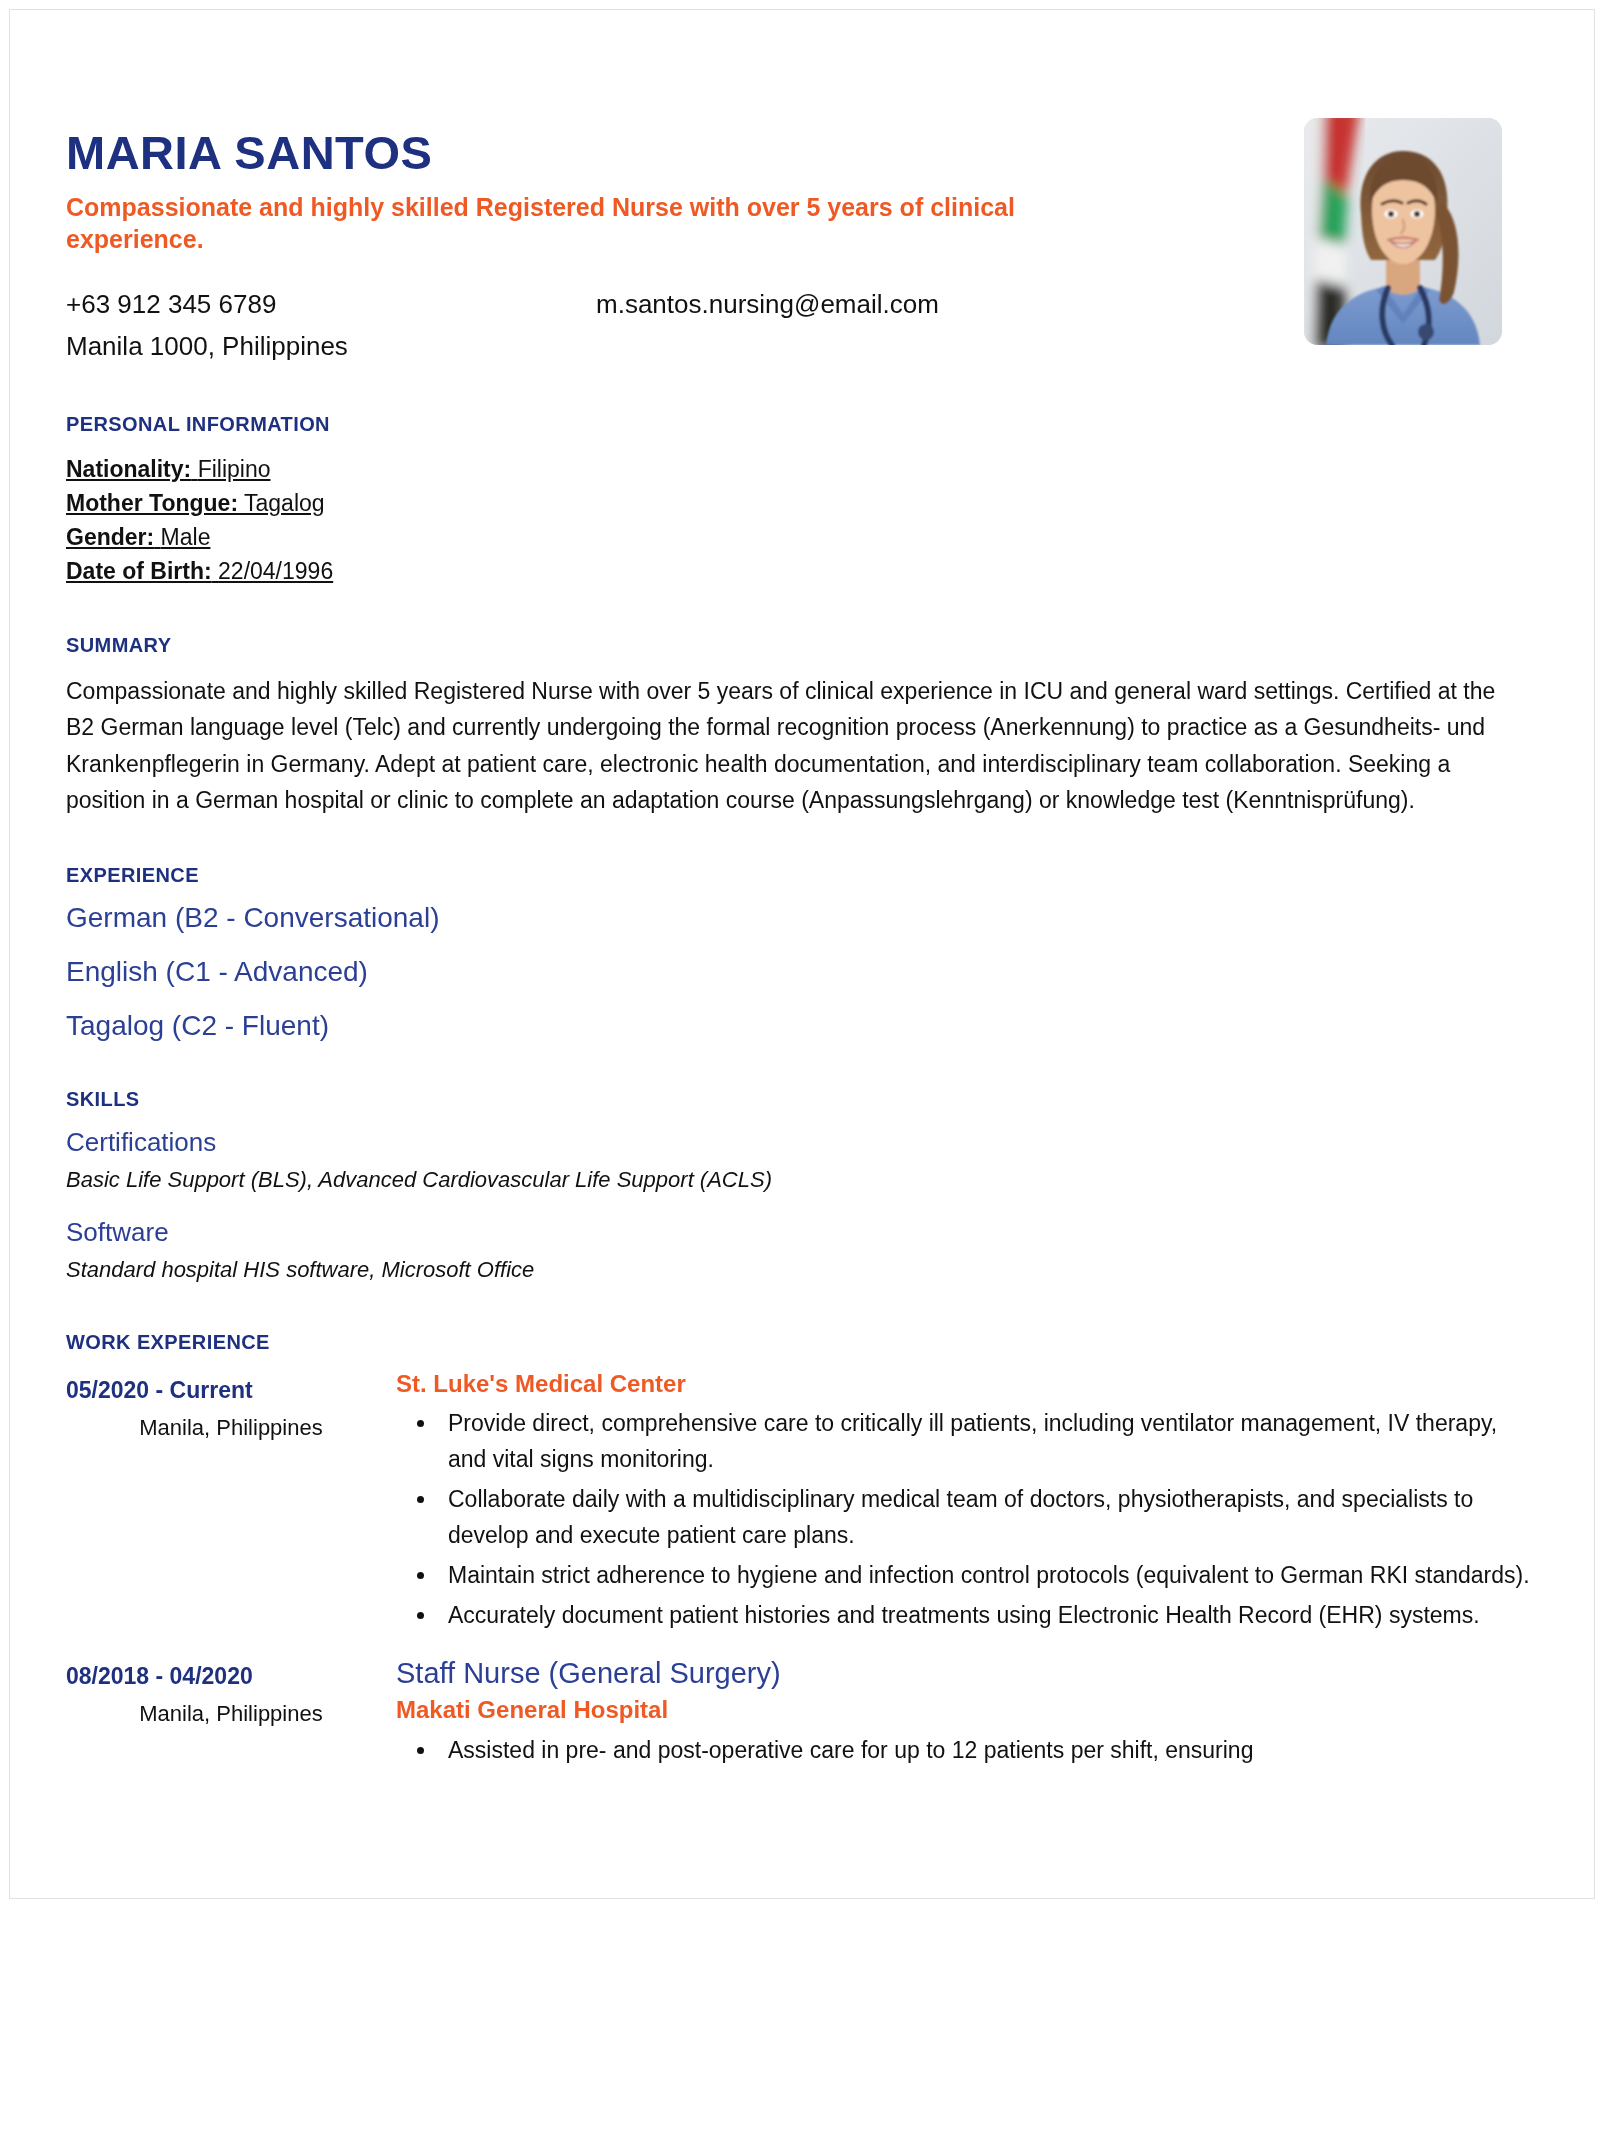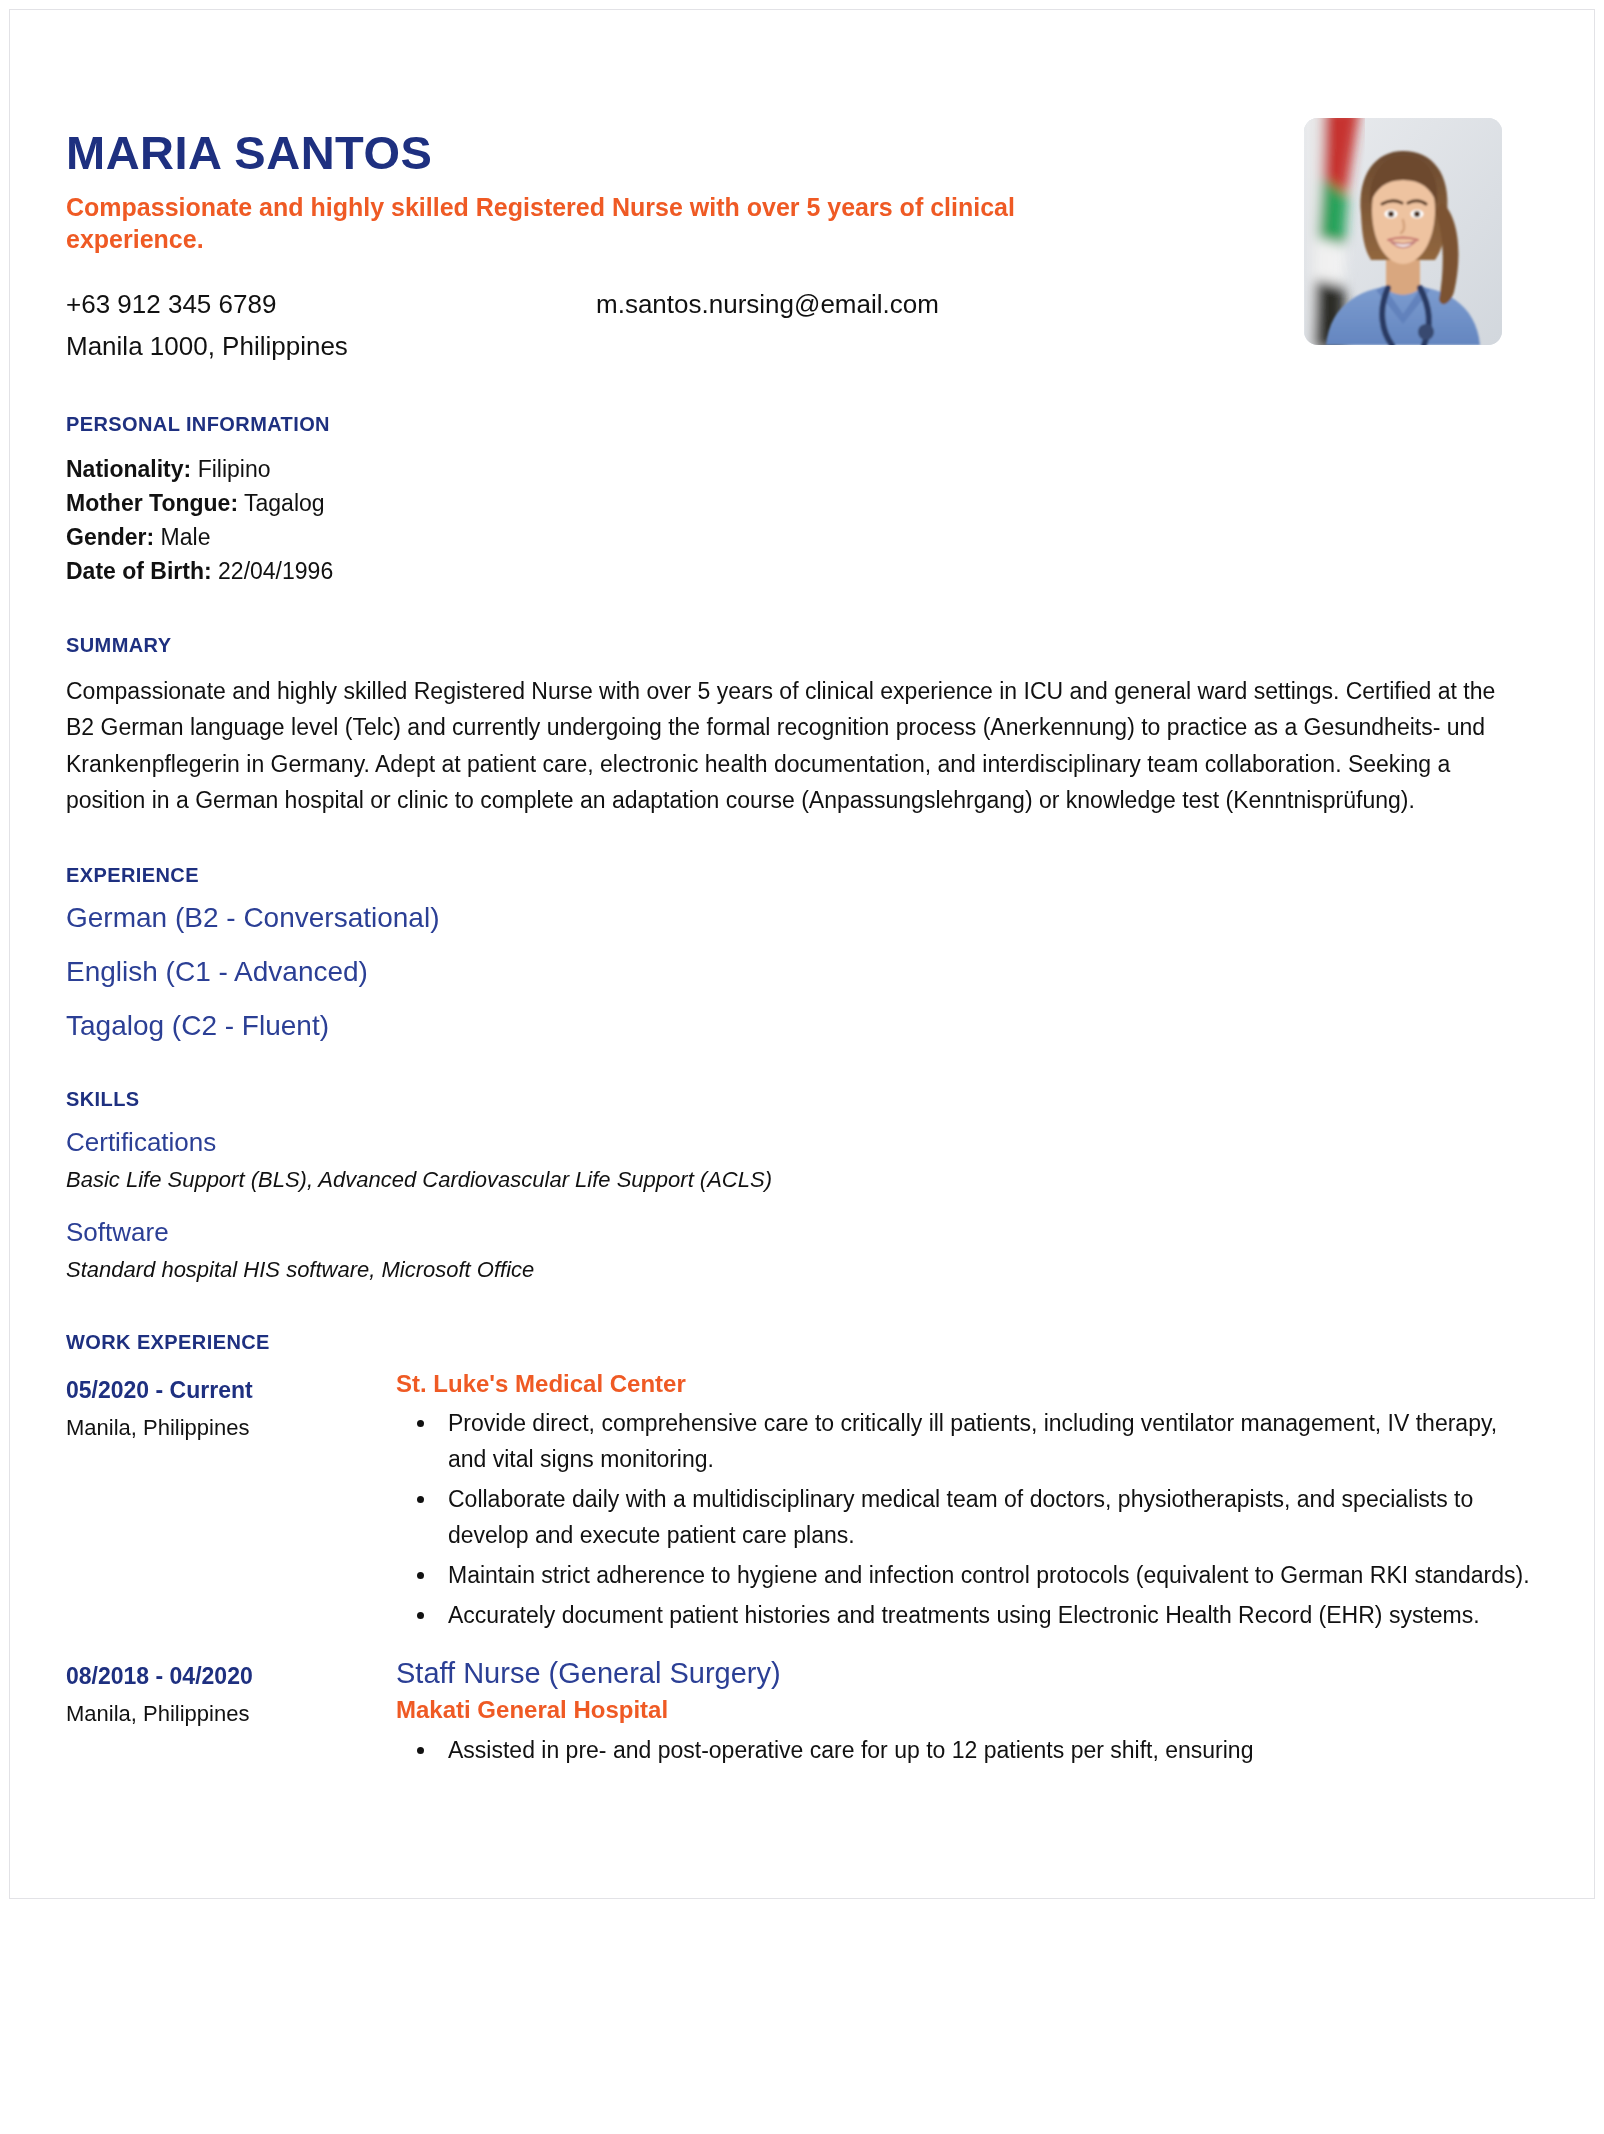--- a/index.html
+++ b/index.html
@@ -89,20 +89,21 @@
     font-size: 20px;
     font-weight: 700;
     color: #1e3080;
     letter-spacing: 0.4px;
     margin: 0 0 16px 0;
   }
   .pi-line {
     font-size: 23px;
     color: #111111;
     line-height: 1.48;
+    text-decoration: underline;
   }
   .pi-label { font-weight: 700; }
 
   .summary-text {
     font-size: 23px;
     color: #111111;
     line-height: 1.58;
     margin: 0;
     max-width: 1450px;
   }
@@ -146,20 +147,21 @@
     font-weight: 700;
     color: #1e3080;
     line-height: 1.25;
     margin-bottom: 10px;
     white-space: nowrap;
   }
   .job-loc {
     font-size: 22px;
     color: #111111;
     line-height: 1.3;
+    text-align: center;
   }
   .job-body { flex: 1 1 auto; }
   .job-title {
     font-size: 29px;
     color: #2b3f95;
     line-height: 1.18;
     margin-bottom: 6px;
   }
   .job-company {
     font-size: 24px;

